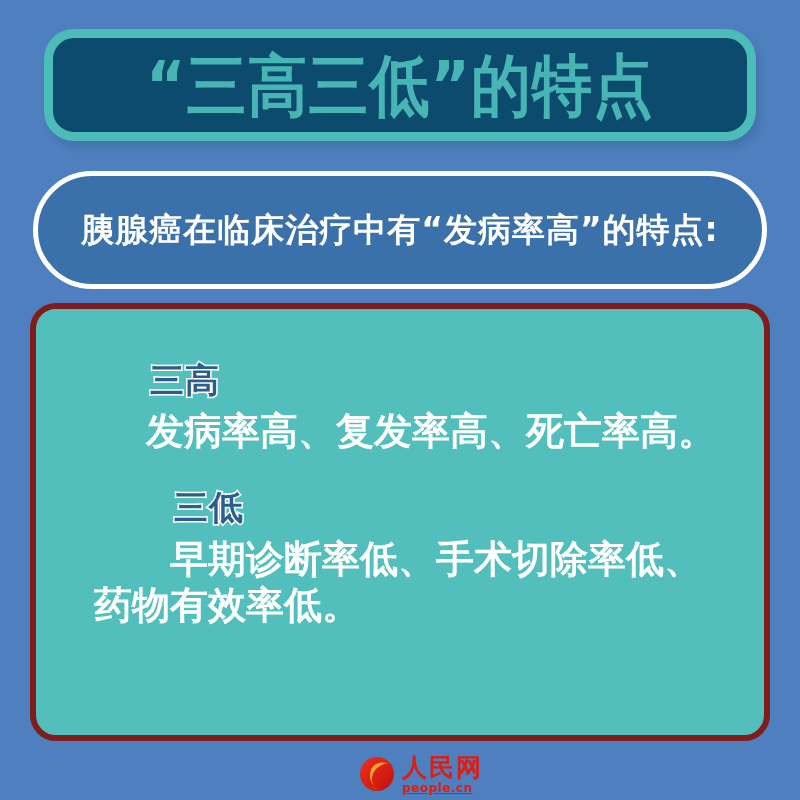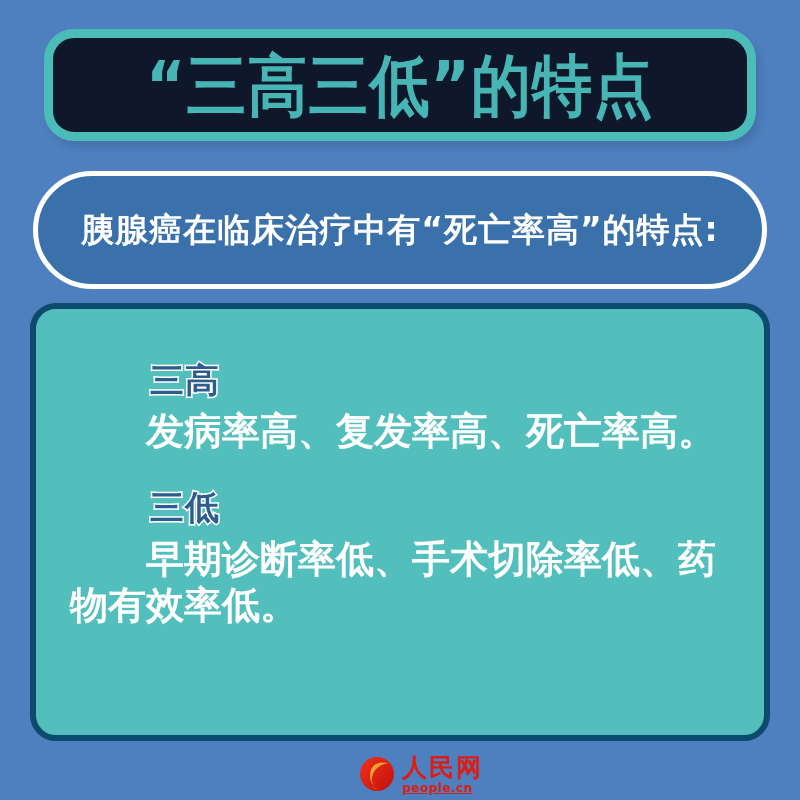--- a/index.html
+++ b/index.html
@@ -27,21 +27,21 @@
   
   .title-card {
     position: absolute;
     left: 44px;
     top: 29px;
     width: 712px;
     height: 112px;
     box-sizing: border-box;
     border: 9px solid #4cbcb8;
     border-radius: 30px;
-    background: #0f172a;
+    background: #0c4a6e;
     box-shadow: 4px 6px 7px rgba(40, 70, 110, 0.22);
     display: flex;
     align-items: center;
     justify-content: center;
   }
   .title-text {
     font-size: 60px;
     font-weight: bold;
     color: #48b5b5;
     letter-spacing: 1px;
@@ -76,30 +76,30 @@
   }
 
   
   .content-panel {
     position: absolute;
     left: 30px;
     top: 303px;
     width: 740px;
     height: 438px;
     box-sizing: border-box;
-    border: 6px solid #0c4a6e;
+    border: 6px solid #7f1d1d;
     border-radius: 26px;
     background: #53bfbc;
     padding: 52px 34px 30px 34px;
   }
 
   .section {
     margin-bottom: 34px;
   }
-  .section:last-child { margin-bottom: 0; }
+  .section:last-child { margin-bottom: 0; margin-left: 24px; }
 
   .section-heading {
     font-size: 34px;
     font-weight: bold;
     color: #2d5d8e;
     -webkit-text-stroke: 3px #ffffff;
     paint-order: stroke fill;
     margin: 0 0 8px 80px;
     line-height: 1.15;
     letter-spacing: 1px;
@@ -167,21 +167,21 @@
 <body>
 
 <div class="poster">
 
   <div class="title-card">
     <div class="title-text">“三高三低”的特点</div>
   </div>
 
   <div class="subtitle-pill">
     <div class="subtitle-line">胰腺癌在临床治疗中</div>
-    <div class="subtitle-line">有“死亡率高”的特点:</div>
+    <div class="subtitle-line">有“发病率高”的特点:</div>
   </div>
 
   <div class="content-panel">
 
     <div class="section">
       <div class="section-heading">三高</div>
       <div class="section-body offset">发病率高、复发率高、死亡率高。</div>
     </div>
 
     <div class="section">

